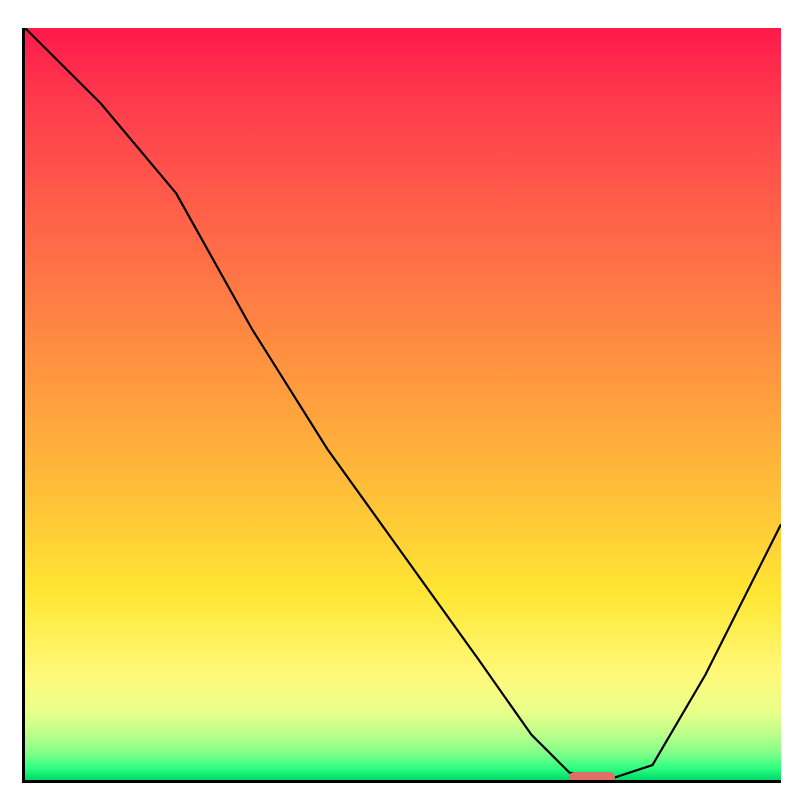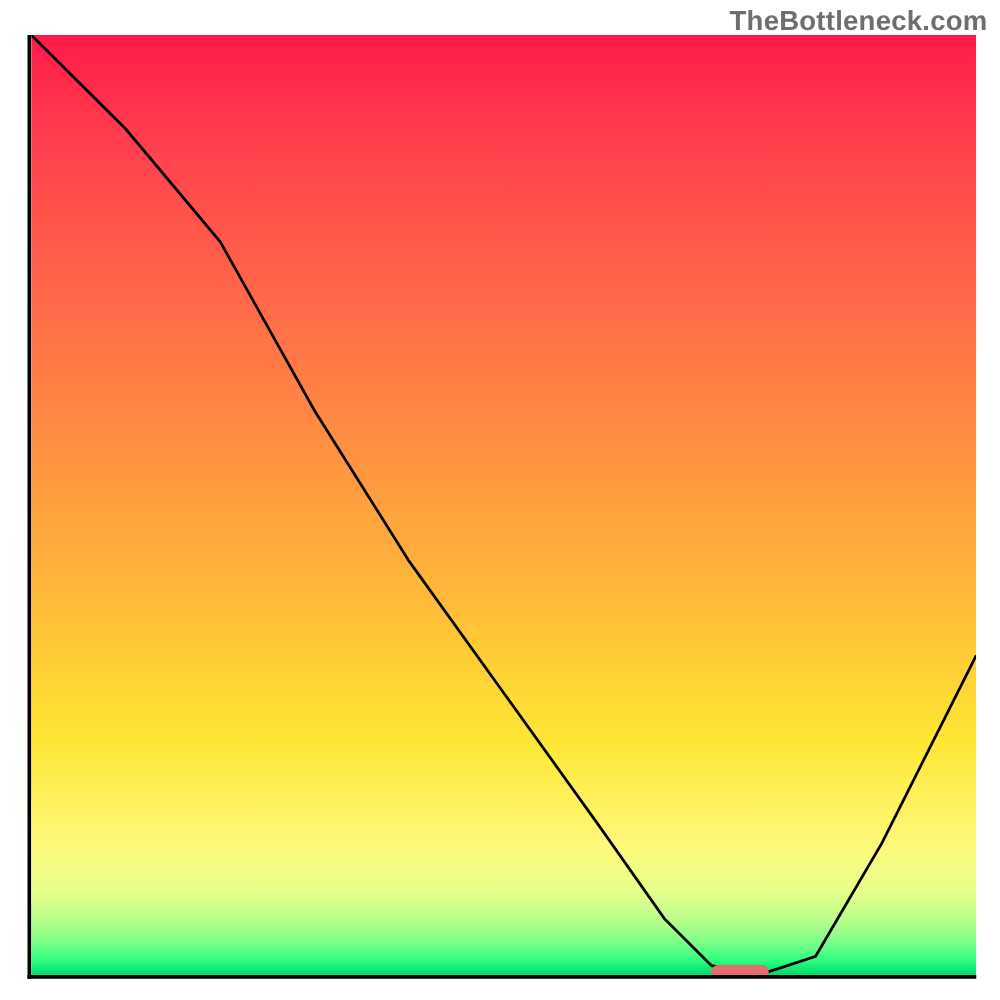--- a/index.html
+++ b/index.html
@@ -70,21 +70,20 @@
     position: absolute;
     height: 11px;
     background: #e06f69;
     border-radius: 6px;
   }
 </style>
 </head>
 <body>
 
 <div class="chart-container">
-  <div class="watermark">TheBottleneck.com</div>
 
   <div class="plot-area">
     <div class="gradient"></div>
 
     <svg class="curve-svg" viewBox="0 0 756 752" preserveAspectRatio="none">
       <path id="curve-path" class="curve-path" d="M0.0 0.0 L75.6 75.2 L151.2 165.4 L226.8 300.8 L302.4 421.1 L378.0 526.4 L453.6 631.7 L506.5 706.9 L544.3 744.5 L582.1 752.0 L627.5 737.0 L680.4 646.7 L756.0 496.3"></path>
     </svg>
 
     <div id="marker" class="marker" style="left: 544.32px; width: 45.36px; top: 744px; background: rgb(224, 111, 105);"></div>
   </div>

